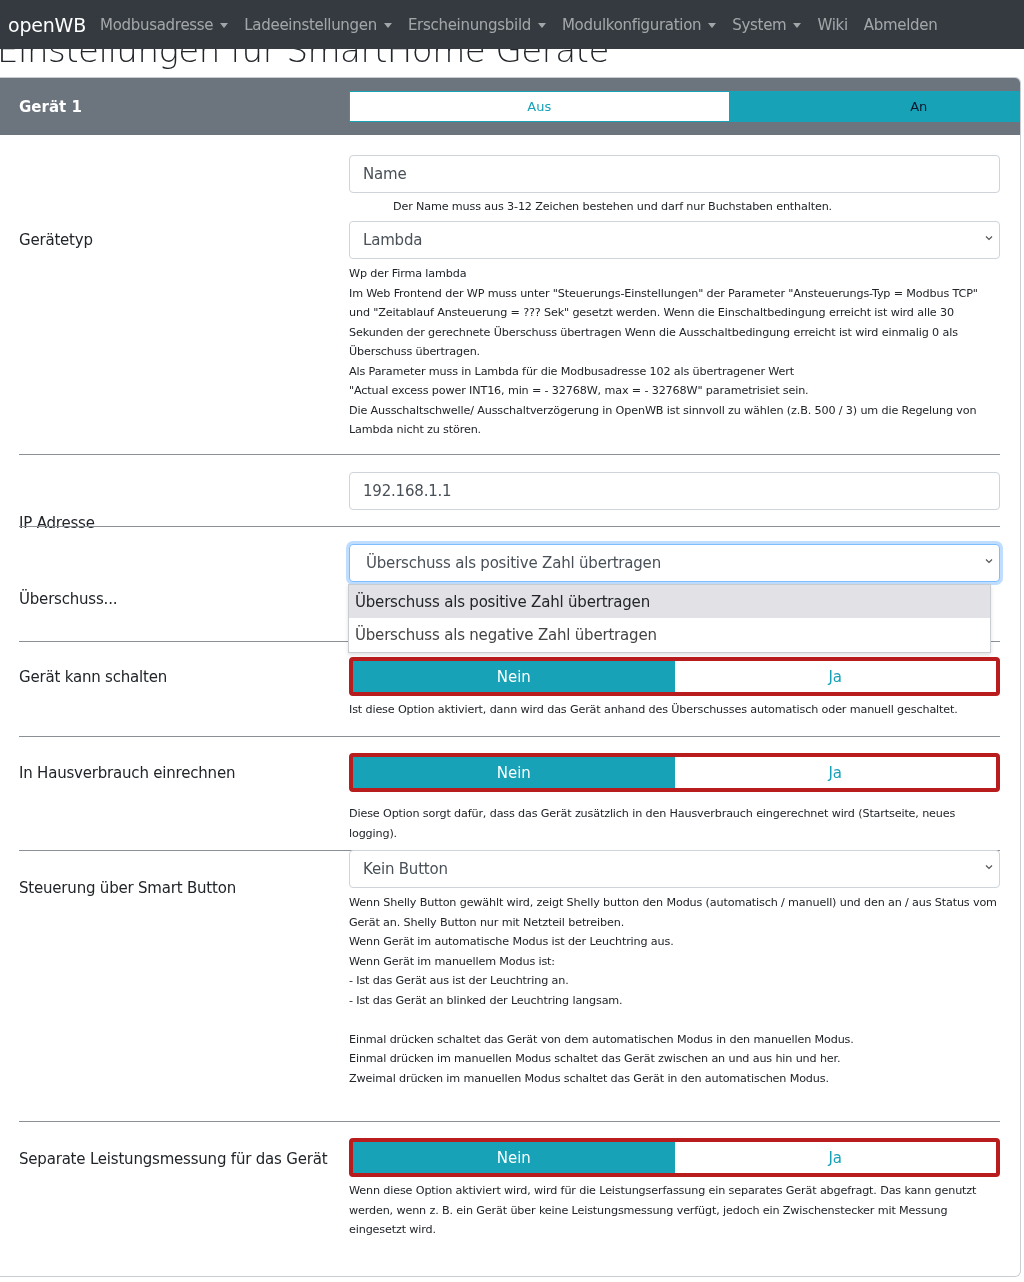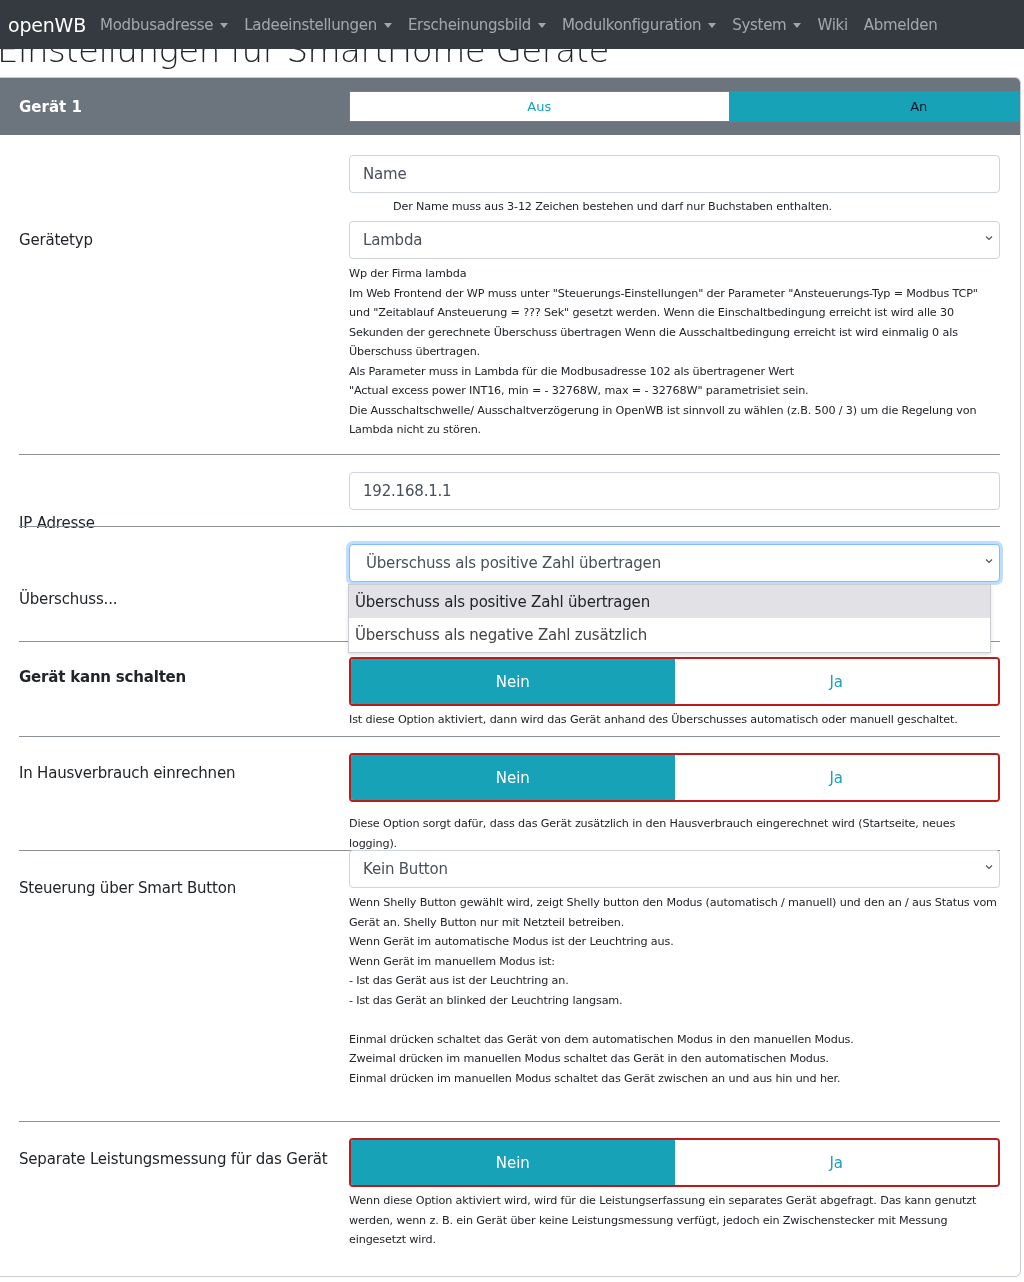--- a/index.html
+++ b/index.html
@@ -28,21 +28,21 @@
   .row { position: absolute; left: 0; width: 1020px; }
   .lbl { position: absolute; left: 19px; font-size: 15px; color: #212529; letter-spacing: -0.2px; }
   .ctl { position: absolute; left: 349px; width: 651px; }
   .input, .select { height: 38px; border: 1px solid #ced4da; border-radius: 4px; background: #fff; font-size: 15px; color: #495057; display: flex; align-items: center; padding-left: 13px; position: relative; letter-spacing: -0.2px; }
   .select .chev { position: absolute; right: 6px; top: 12px; width: 8px; height: 8px; }
   .select.focus { border-color: #80bdff; box-shadow: 0 0 0 3px rgba(0,123,255,0.25); padding-left: 16px; }
   .help { font-size: 11.2px; color: #212529; line-height: 19.5px; letter-spacing: -0.15px; }
   .divider { position: absolute; left: 19px; width: 981px; height: 1px; background: #8a9096; }
 
   
-  .yn { height: 49px; display: flex; border-radius: 4px; overflow: hidden; border: 2px solid #b91c1c; text-align: center; }
+  .yn { height: 39px; display: flex; border-radius: 4px; overflow: hidden; border: 4px solid #b91c1c; text-align: center; }
   .yn .opt { flex: 1; display: flex; align-items: center; justify-content: center; font-size: 15px; }
   .yn .sel { background: #17a2b8; color: #fff; }
   .yn .unsel { background: #fff; color: #17a2b8; }
 
   
   .dropdown-list { position: absolute; left: 348px; top: 584px; width: 643px; height: 69px; background: #fff; border: 1px solid #c9cdd1; box-shadow: 0 2px 4px rgba(0,0,0,0.12); z-index: 10; }
   .dd-opt { height: 33px; display: flex; align-items: center; padding-left: 6px; font-size: 15px; color: #212529; letter-spacing: -0.2px; }
   .dd-opt.hl { background: #e2e1e6; }
   .dd-opt.norm { color: #444; }
 </style>
@@ -132,27 +132,27 @@
       <span>Überschuss als positive Zahl übertragen</span>
       <svg class="chev" viewBox="0 0 8 8">
           <path d="M1 2.5 L4 5.5 L7 2.5" fill="none" stroke="#555" stroke-width="1.2"></path>
         </svg>
     </div>
   </div>
 </div>
 
 <div class="dropdown-list">
   <div class="dd-opt hl">Überschuss als positive Zahl übertragen</div>
-  <div class="dd-opt norm">Überschuss als negative Zahl zusätzlich</div>
+  <div class="dd-opt norm">Überschuss als negative Zahl übertragen</div>
 </div>
 
 <div class="divider" style="top:641px; z-index:3;"></div>
 
 <div class="row" style="top:0;">
-  <span class="lbl" style="top:668px; z-index:3;font-weight:bold;">Gerät kann schalten</span>
+  <span class="lbl" style="top:668px; z-index:3;">Gerät kann schalten</span>
   <div class="ctl" style="top:657px; z-index:3;">
     <div class="yn">
       <div class="opt sel">Nein</div>
       <div class="opt unsel">Ja</div>
     </div>
     <div class="help" style="margin-top:4px;">Ist diese Option aktiviert, dann wird das Gerät anhand des Überschusses automatisch oder manuell geschaltet.</div>
   </div>
 </div>
 
 <div class="divider" style="top:736px; z-index:3;"></div>
@@ -180,22 +180,22 @@
         </svg>
     </div>
     <div class="help" style="margin-top:5px;">
       <div>Wenn Shelly Button gewählt wird, zeigt Shelly button den Modus (automatisch / manuell) und den an / aus Status vom Gerät an. Shelly Button nur mit Netzteil betreiben.</div>
       <div>Wenn Gerät im automatische Modus ist der Leuchtring aus.</div>
       <div>Wenn Gerät im manuellem Modus ist:</div>
       <div>- Ist das Gerät aus ist der Leuchtring an.</div>
       <div>- Ist das Gerät an blinked der Leuchtring langsam.</div>
       <div style="height:19.5px;"></div>
       <div>Einmal drücken schaltet das Gerät von dem automatischen Modus in den manuellen Modus.</div>
+      <div>Einmal drücken im manuellen Modus schaltet das Gerät zwischen an und aus hin und her.</div>
       <div>Zweimal drücken im manuellen Modus schaltet das Gerät in den automatischen Modus.</div>
-      <div>Einmal drücken im manuellen Modus schaltet das Gerät zwischen an und aus hin und her.</div>
     </div>
   </div>
 </div>
 
 <div class="divider" style="top:1121px; z-index:3;"></div>
 
 <div class="row" style="top:0;">
   <span class="lbl" style="top:1150px; z-index:3;">Separate Leistungsmessung für das Gerät</span>
   <div class="ctl" style="top:1138px; z-index:3;">
     <div class="yn">

